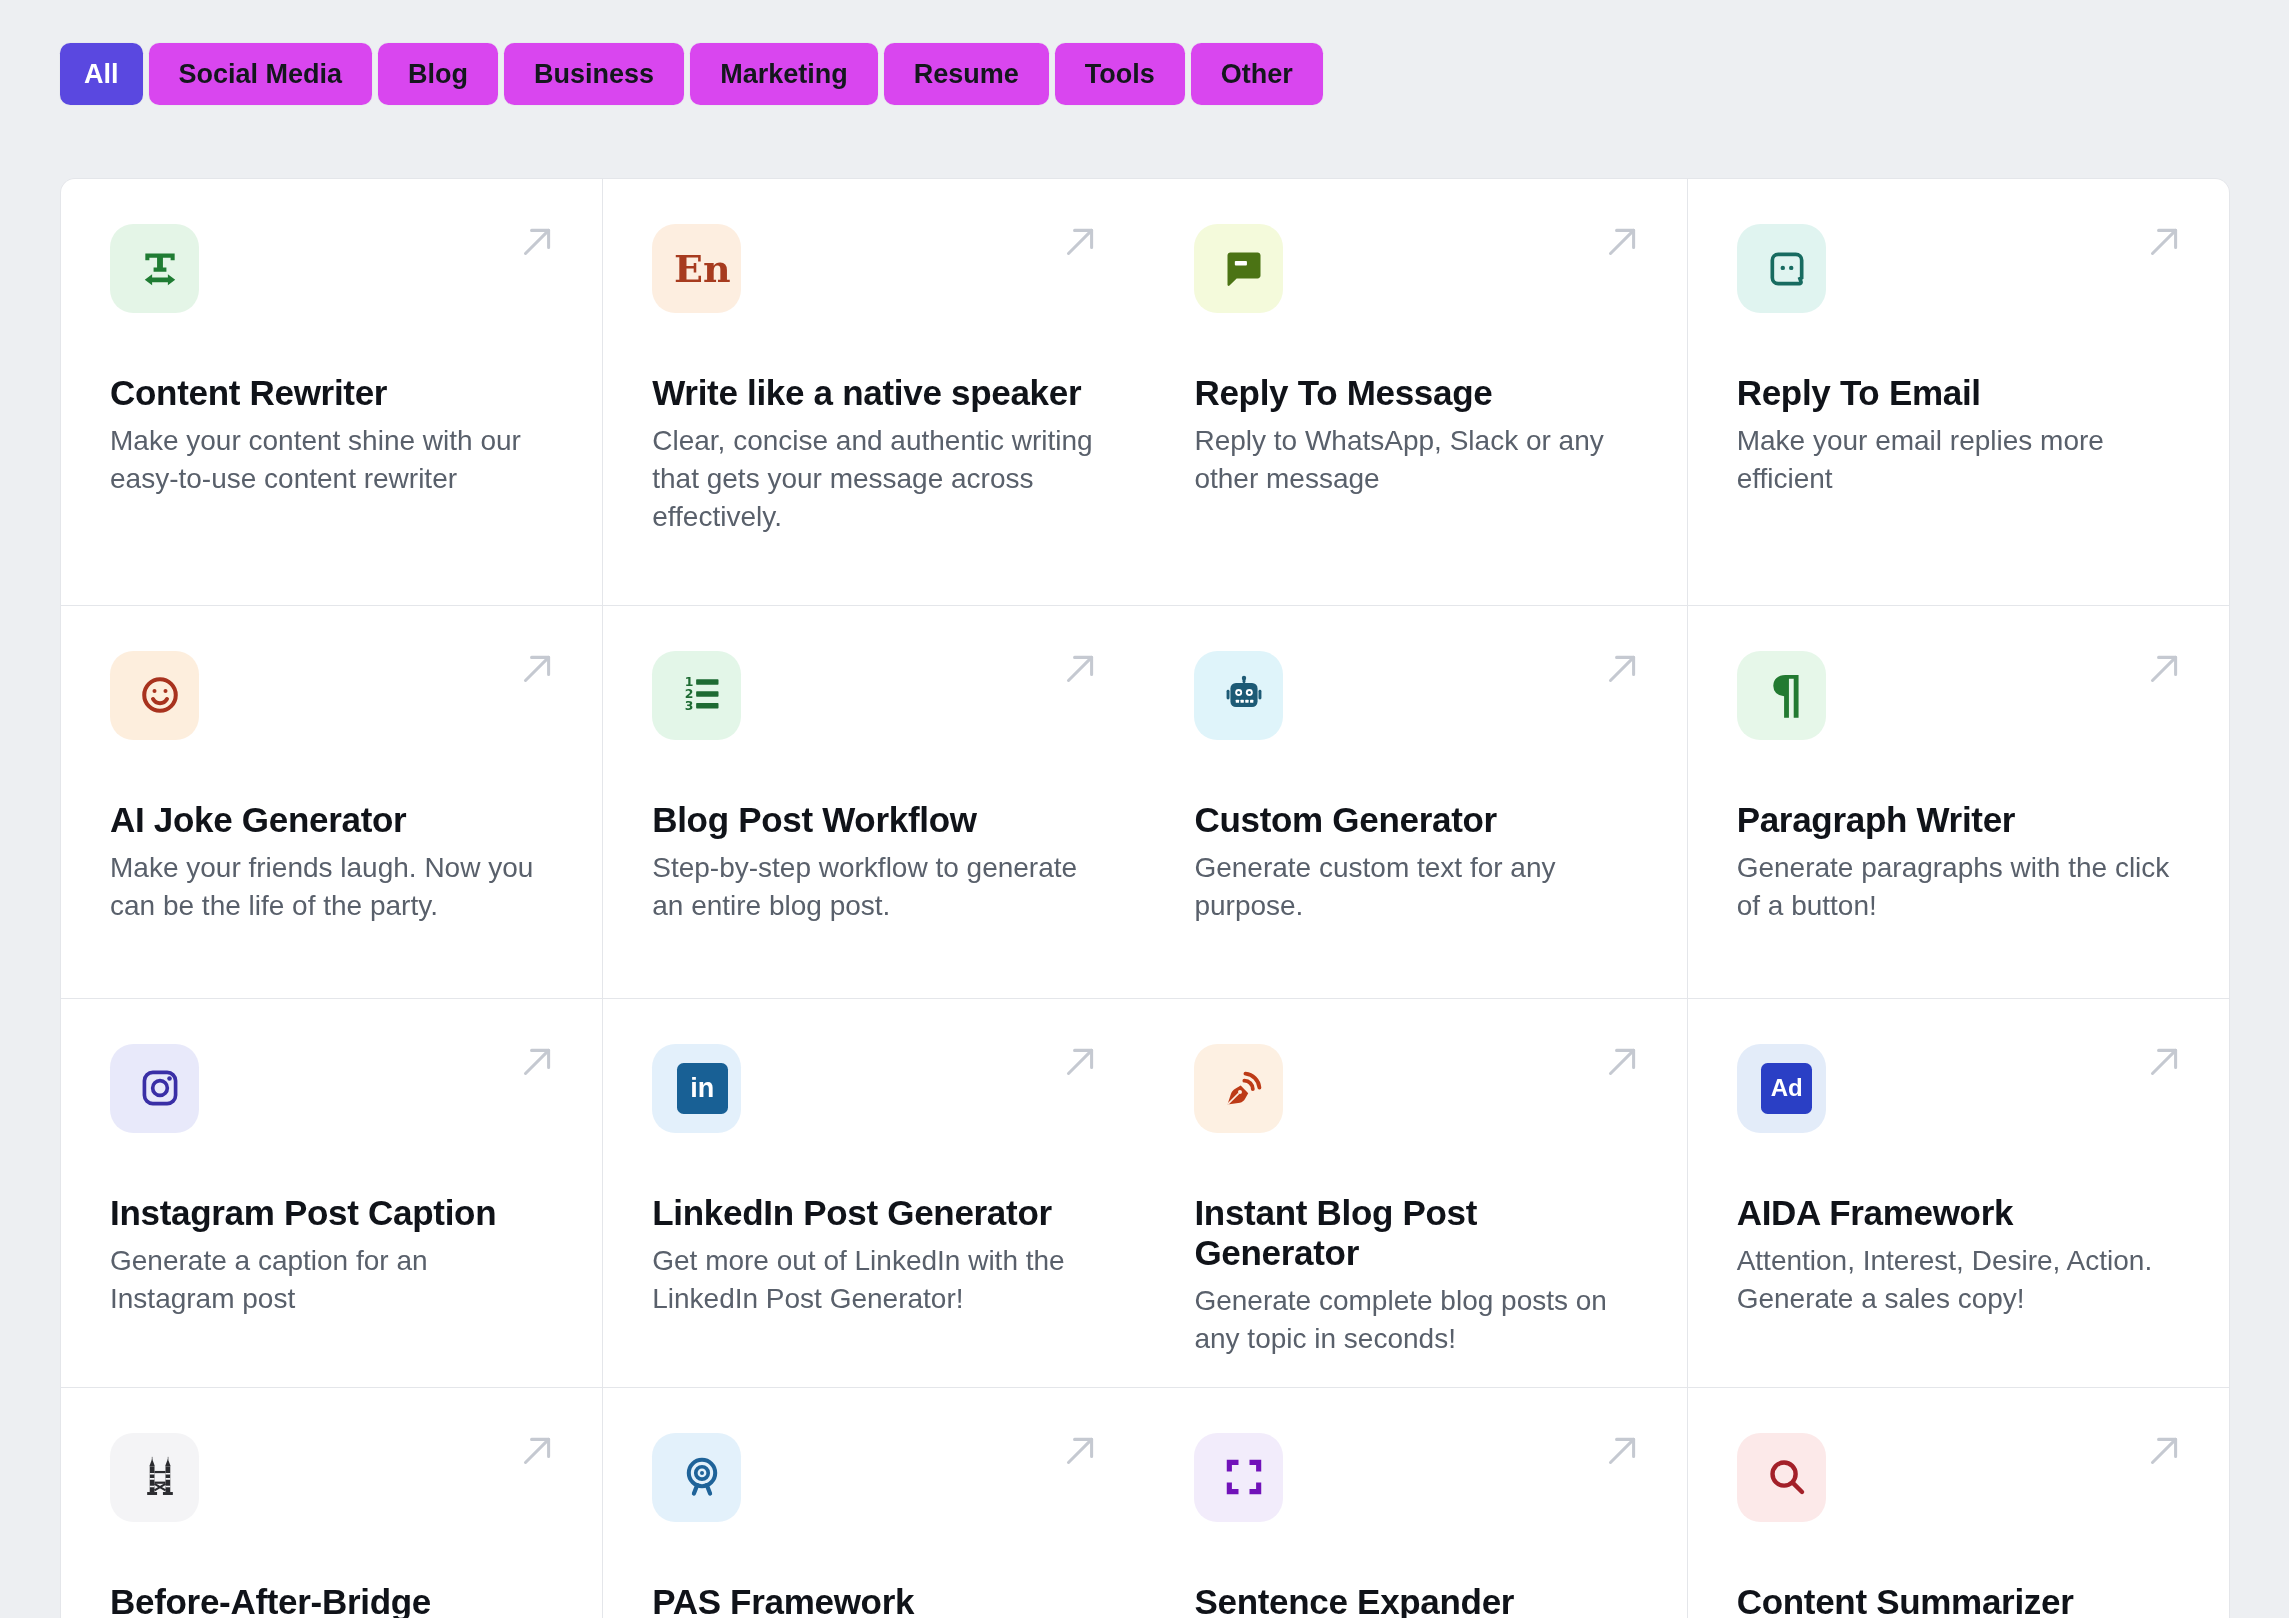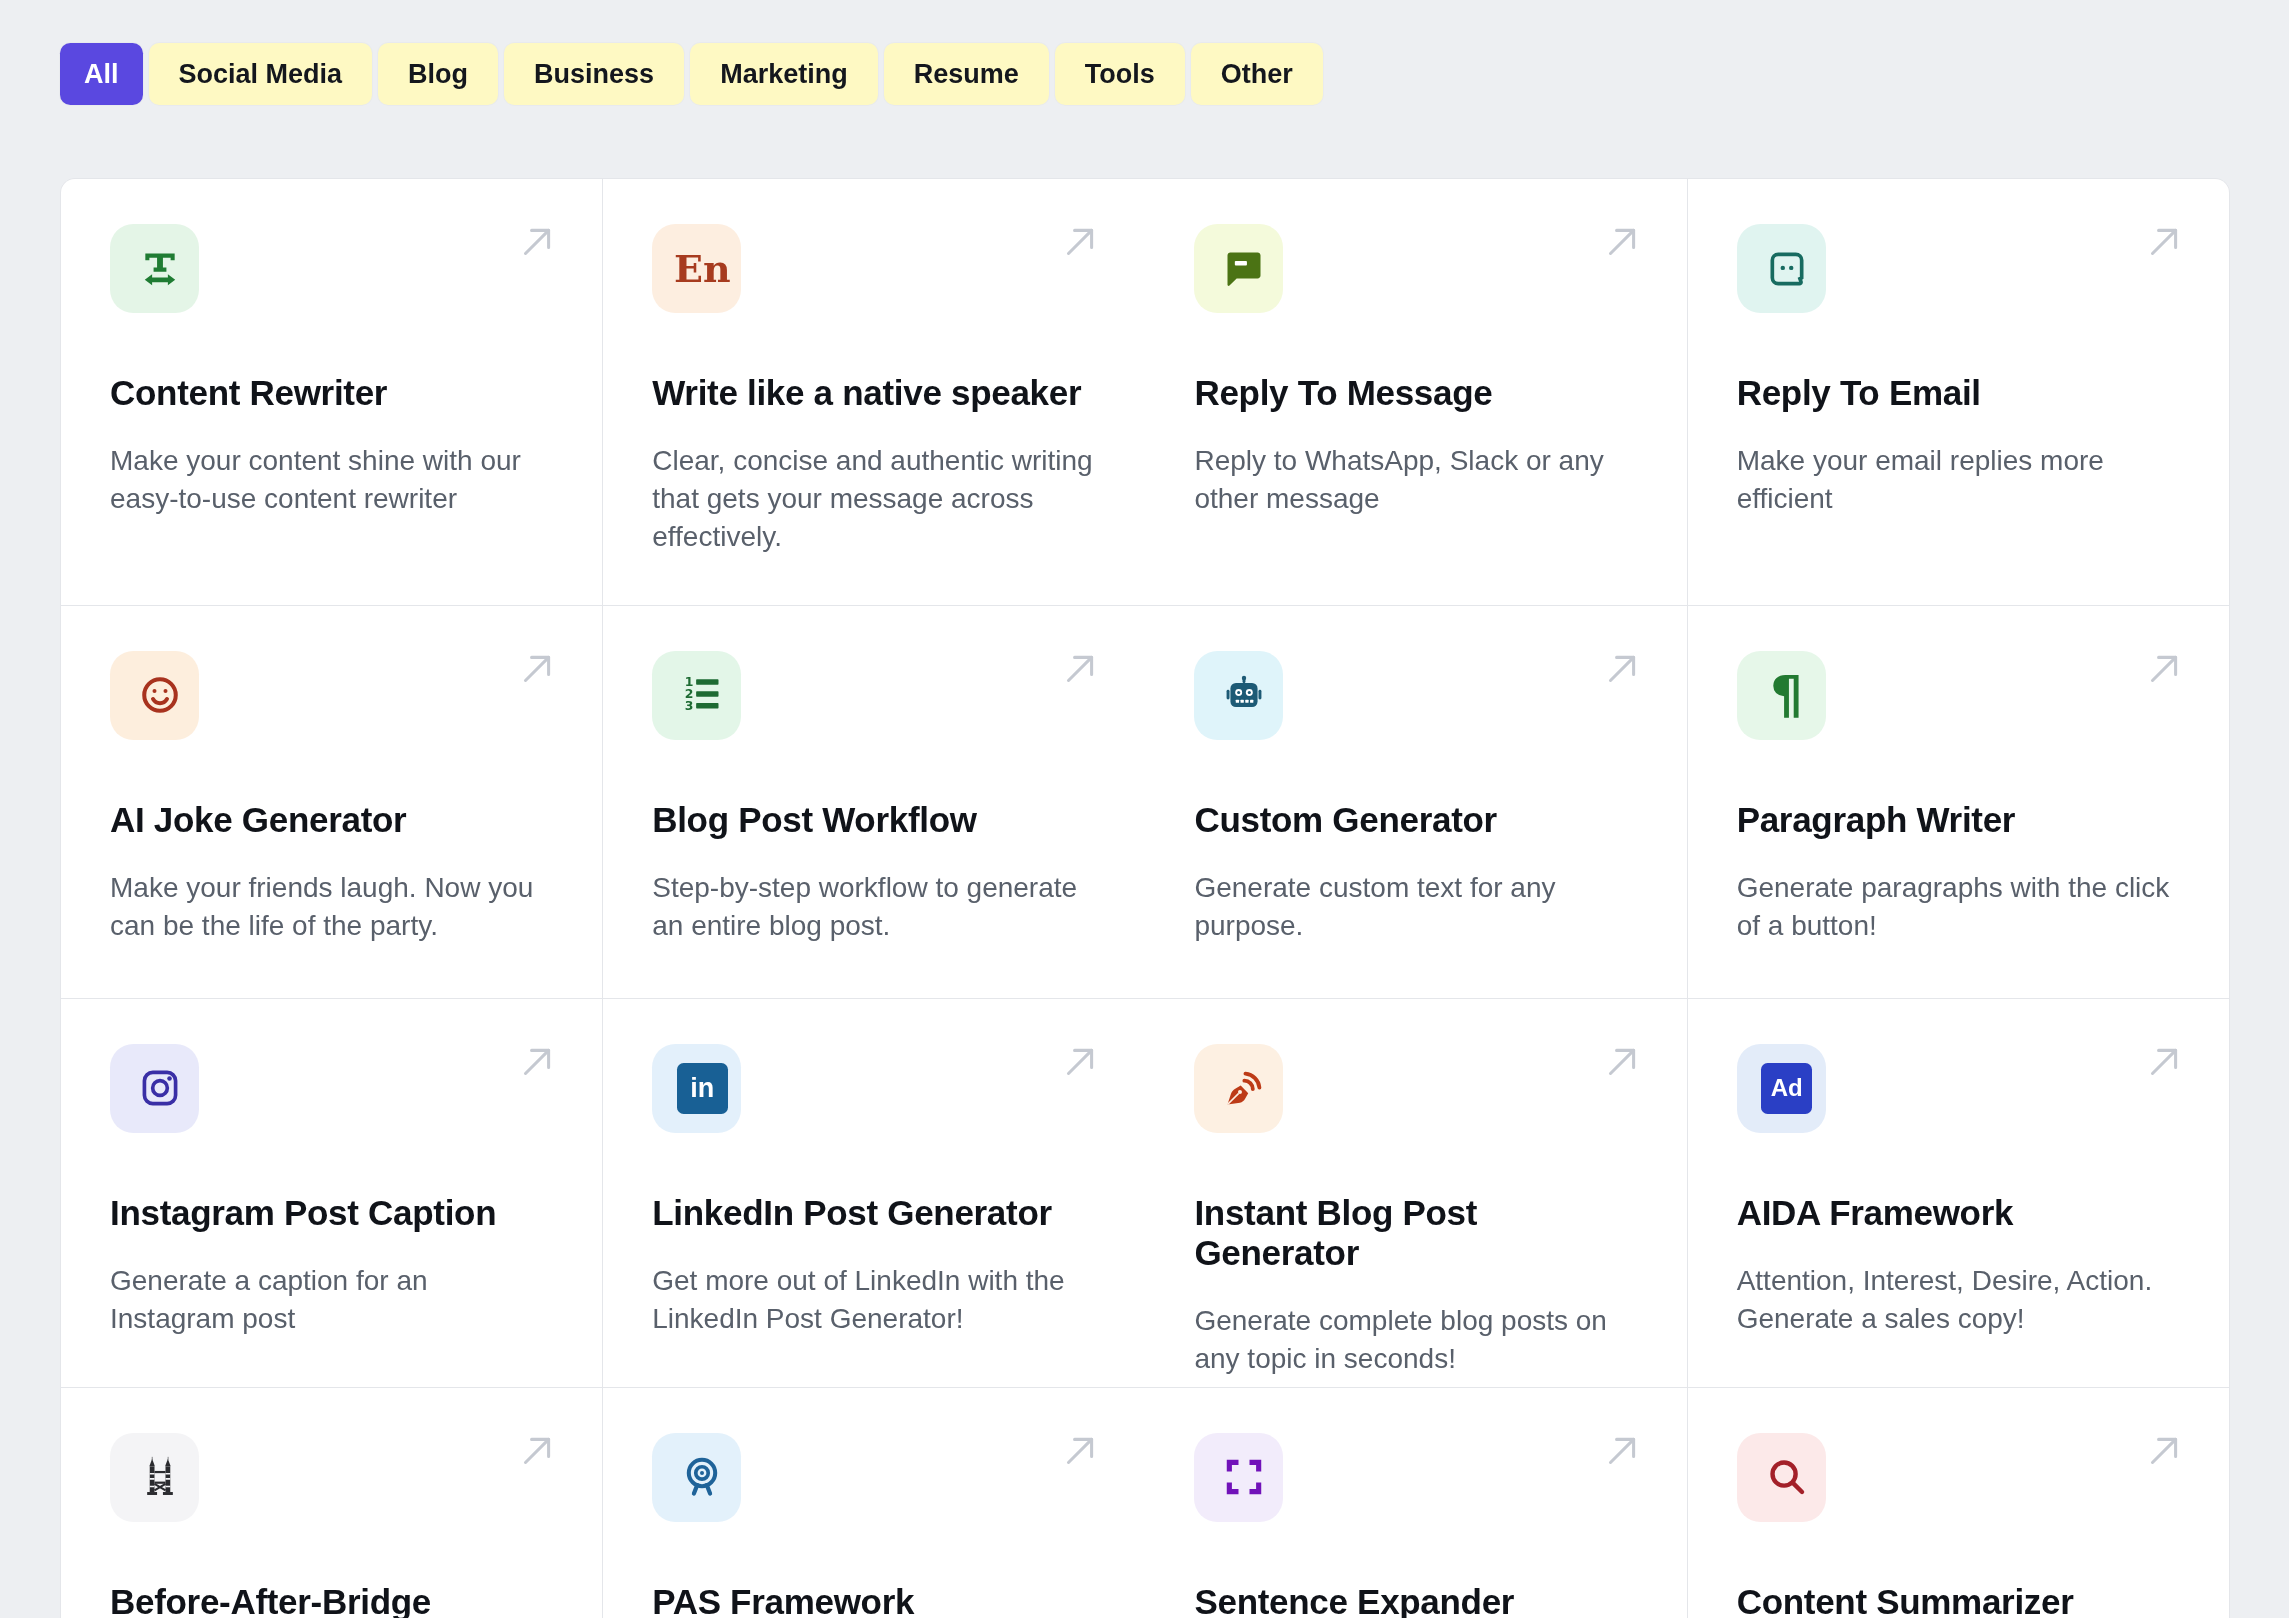--- a/index.html
+++ b/index.html
@@ -12,21 +12,21 @@
   
   .filters {
     display:flex; gap:6px;
     padding:43px 60px 0 60px;
   }
   .pill {
     height:62px;
     padding:0 30px;
     border:none; outline:none;
     border-radius:10.3px;
-    background:#fef9c3;
+    background:#d946ef;
     color:#14171d;
     font-family:inherit;
     font-size:27px;
     font-weight:600;
     cursor:pointer;
     display:flex; align-items:center;
     box-shadow:0 0 0 0.9px rgba(20,23,29,0.02);
   }
   .pill.active {
     background:var(--accent,#5a48e0);
@@ -81,21 +81,21 @@
   }
   .arrow svg { width:43px; height:43px; display:block; }
   .card h3 {
     margin-top:60px;
     font-size:35px;
     font-weight:700;
     letter-spacing:-0.3px;
     color:#101319;
   }
   .card p {
-    margin-top:29px;
+    margin-top:9px;
     font-size:28px;
     line-height:38px;
     color:#59606b;
     max-width:450px;
   }
 </style>
 </head>
 <body>
 
 <div class="filters">

